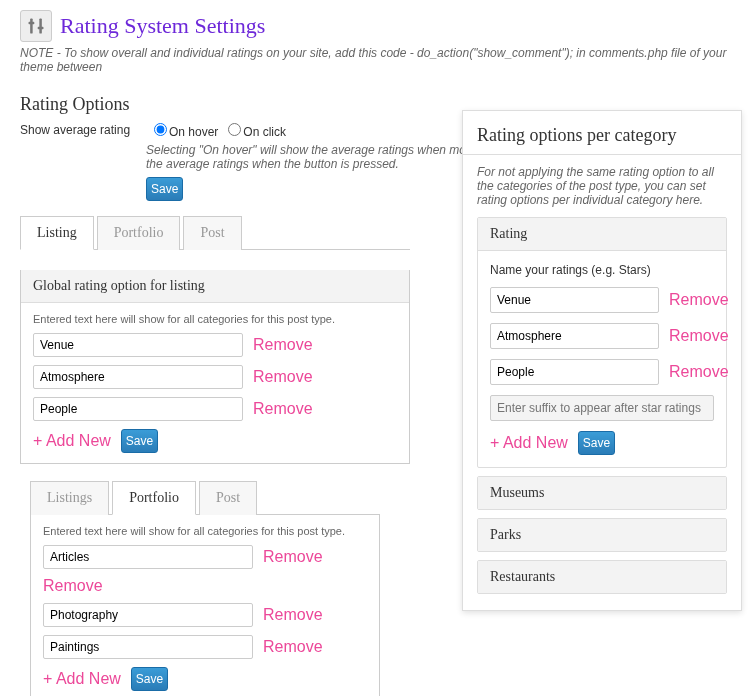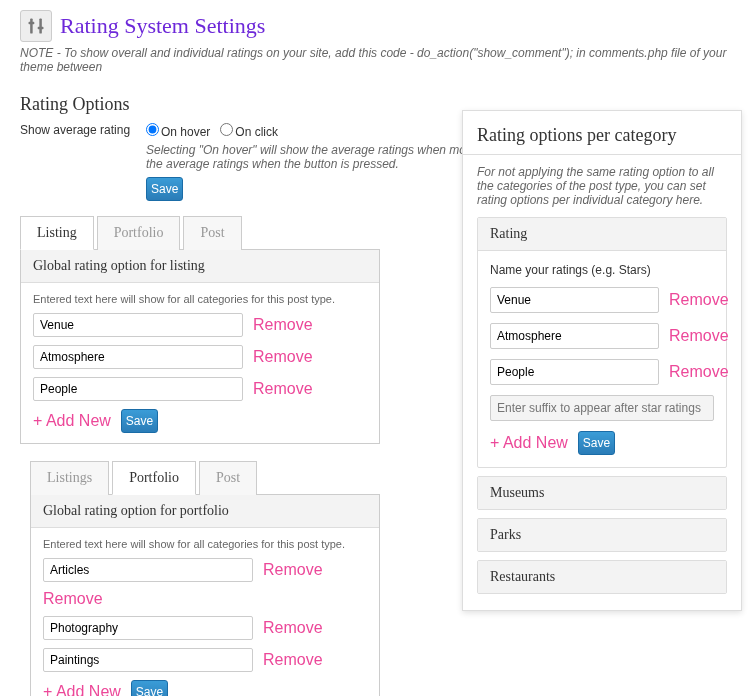--- a/index.html
+++ b/index.html
@@ -4,32 +4,32 @@
   <style>
     * { box-sizing: border-box; margin: 0; padding: 0; }
     body { font-family: Arial, Helvetica, sans-serif; font-size: 13px; color: #333; background: #fff; width: 750px; position: relative; }
     .page { padding: 10px 20px; }
     .header { display: flex; align-items: center; gap: 8px; margin-bottom: 4px; }
     .header-icon { width: 32px; height: 32px; background: #eee; border: 1px solid #ccc; border-radius: 3px; display: flex; align-items: center; justify-content: center; }
     .header-icon svg { width: 20px; height: 20px; }
     h1 { font-size: 22px; font-weight: normal; color: #6d28d9; font-family: Georgia, serif; }
     .note { font-style: italic; color: #666; font-size: 12px; margin-bottom: 20px; }
     h2 { font-size: 18px; font-weight: normal; font-family: Georgia, serif; margin-bottom: 8px; }
-    .radio-row { display: flex; align-items: flex-start; gap: 6px; font-size: 12px; margin-bottom: 4px; }
+    .radio-row { display: flex; align-items: flex-start; gap: 14px; font-size: 12px; margin-bottom: 4px; }
     .radio-row .label-col { width: 120px; }
     .radio-row .radios { display: flex; gap: 10px; align-items: center; }
     .radio-row input[type=radio] { margin-right: 2px; }
     .help-text { font-style: italic; color: #666; font-size: 12px; margin-left: 126px; margin-bottom: 6px; }
     .btn { background: #2a8cc7; background: linear-gradient(#3a9cd7, #2a7cb7); color: #fff; border: 1px solid #1a6ca7; border-radius: 3px; padding: 4px 4px; font-size: 12px; cursor: pointer; }
     .btn-wrap { margin-left: 126px; margin-bottom: 14px; }
     .tabs { display: flex; border-bottom: 1px solid #ccc; }
     .tab { padding: 8px 16px; border: 1px solid #ccc; border-bottom: none; background: #f7f7f7; color: #999; margin-right: 3px; cursor: pointer; font-size: 14px; position: relative; top: 1px; font-family: Georgia, serif; }
     .tab.active { background: #fff; color: #333; border-bottom: 1px solid #fff; }
     .panel { border: 1px solid #ccc; border-top: none; padding: 0; margin-bottom: 16px; background: #fff; }
-    .panel-title { background: #f3f3f3; border-bottom: 1px solid #ddd; padding: 8px 12px; font-family: Georgia, serif; font-size: 14px; }
+    .panel-title { background: #f3f3f3; border-bottom: 1px solid #ddd; padding: 8px 12px; font-family: Georgia, serif; font-size: 14px; margin-top: 20px; }
     .panel-body { padding: 10px 12px; }
     .hint { font-size: 11px; color: #666; margin-bottom: 8px; }
     .input-row { display: flex; align-items: center; gap: 10px; margin-bottom: 8px; }
     .input-row input[type=text] { flex: 0 0 210px; padding: 4px 6px; border: 1px solid #ccc; border-radius: 2px; font-size: 12px; background: #fff; }
     .link { color: #ec4899; cursor: pointer; font-size: 16px; }
     .actions { display: flex; align-items: center; gap: 10px; margin-top: 6px; }
     .block2 { padding-left: 10px; }
     
     .right-panel { position: absolute; top: 110px; right: 8px; width: 280px; background: #fff; border: 1px solid #ddd; box-shadow: 0 2px 6px rgba(0,0,0,0.12); padding: 14px 14px 8px; }
     .right-panel h3 { font-size: 18px; font-weight: normal; font-family: Georgia, serif; margin-bottom: 6px; }
@@ -66,21 +66,21 @@
   <div class="radio-row">
     <div class="label-col">Show average rating</div>
     <div class="radios">
       <label><input type="radio" name="avg" checked="" style=""><span>On hover</span></label>
       <label><input type="radio" name="avg" style=""><span>On click</span></label>
     </div>
   </div>
   <div class="help-text">Selecting "On hover" will show the average ratings when mouse is hovered on the button. "On click" will show the average ratings when the button is pressed.</div>
   <div class="btn-wrap"><button class="btn">Save</button></div>
 
-  <div style="width:360px;">
+  <div style="width:390px;">
     <div class="tabs">
       <div class="tab active">Listing</div>
       <div class="tab">Portfolio</div>
       <div class="tab">Post</div>
     </div>
     <div class="panel">
       <div class="panel-title">Global rating option for listing</div>
       <div class="panel-body">
         <div class="hint">Entered text here will show for all categories for this post type.</div>
         <div class="input-row">
@@ -103,21 +103,20 @@
     </div>
   </div>
 
   <div class="block2" style="width:360px;">
     <div class="tabs">
       <div class="tab">Listings</div>
       <div class="tab active">Portfolio</div>
       <div class="tab">Post</div>
     </div>
     <div class="panel">
-      <div class="panel-title">Global rating option for portfolio</div>
       <div class="panel-body">
         <div class="hint">Entered text here will show for all categories for this post type.</div>
         <div class="input-row">
             <input type="text" value="Articles" style="">
             <span class="link">Remove</span>
           </div>
         <div class="input-row">
             <span class="link">Remove</span>
           </div>
         <div class="input-row">

